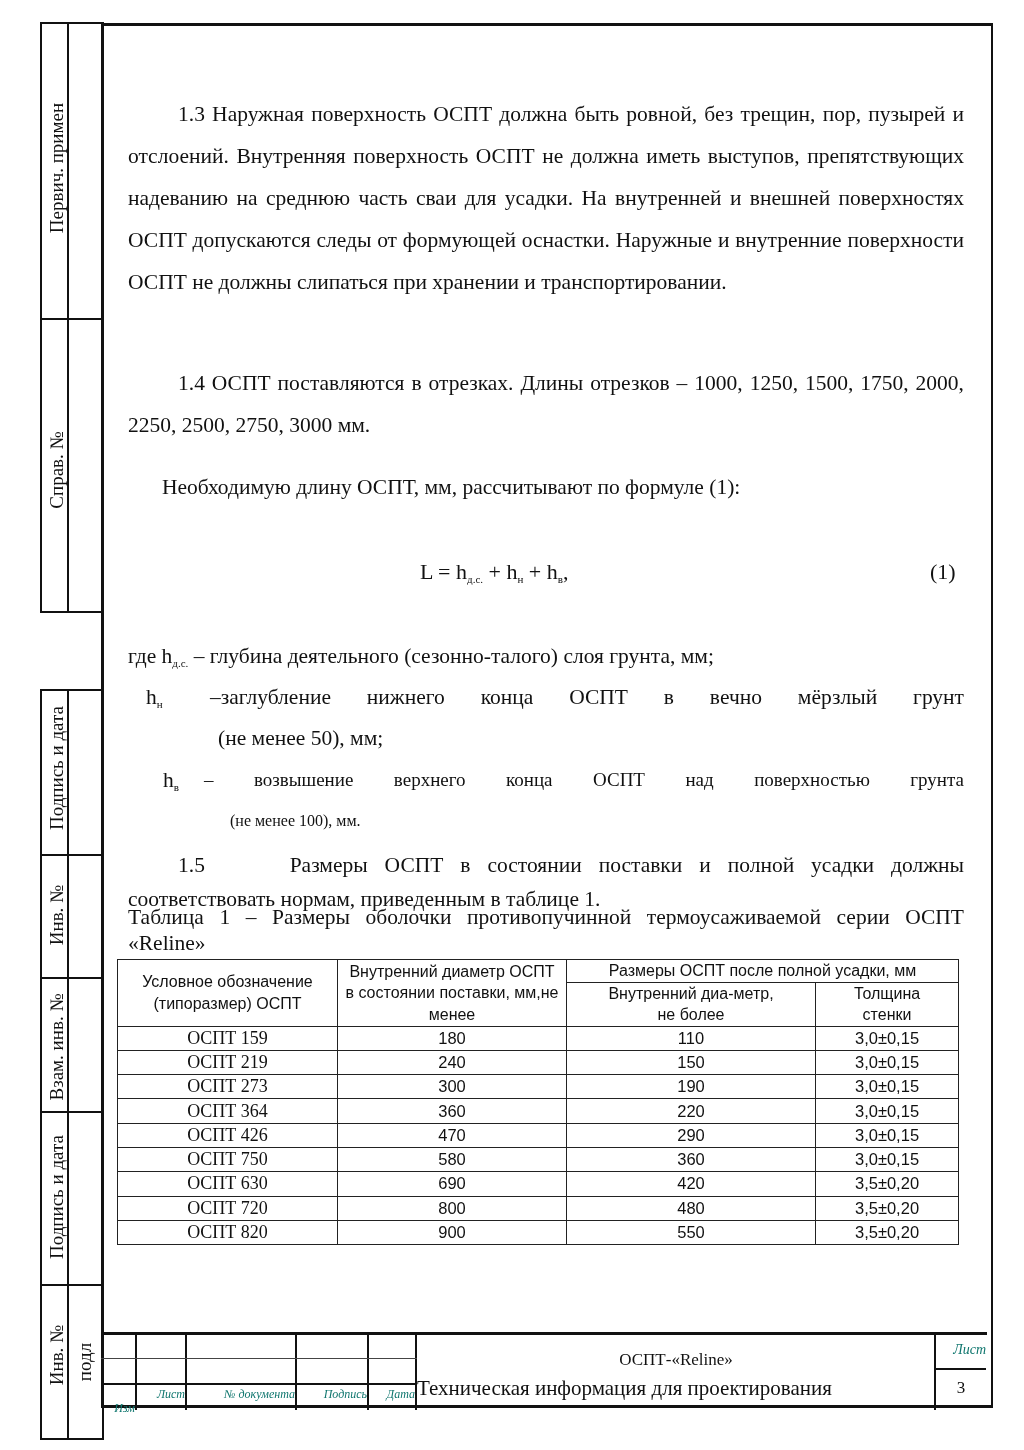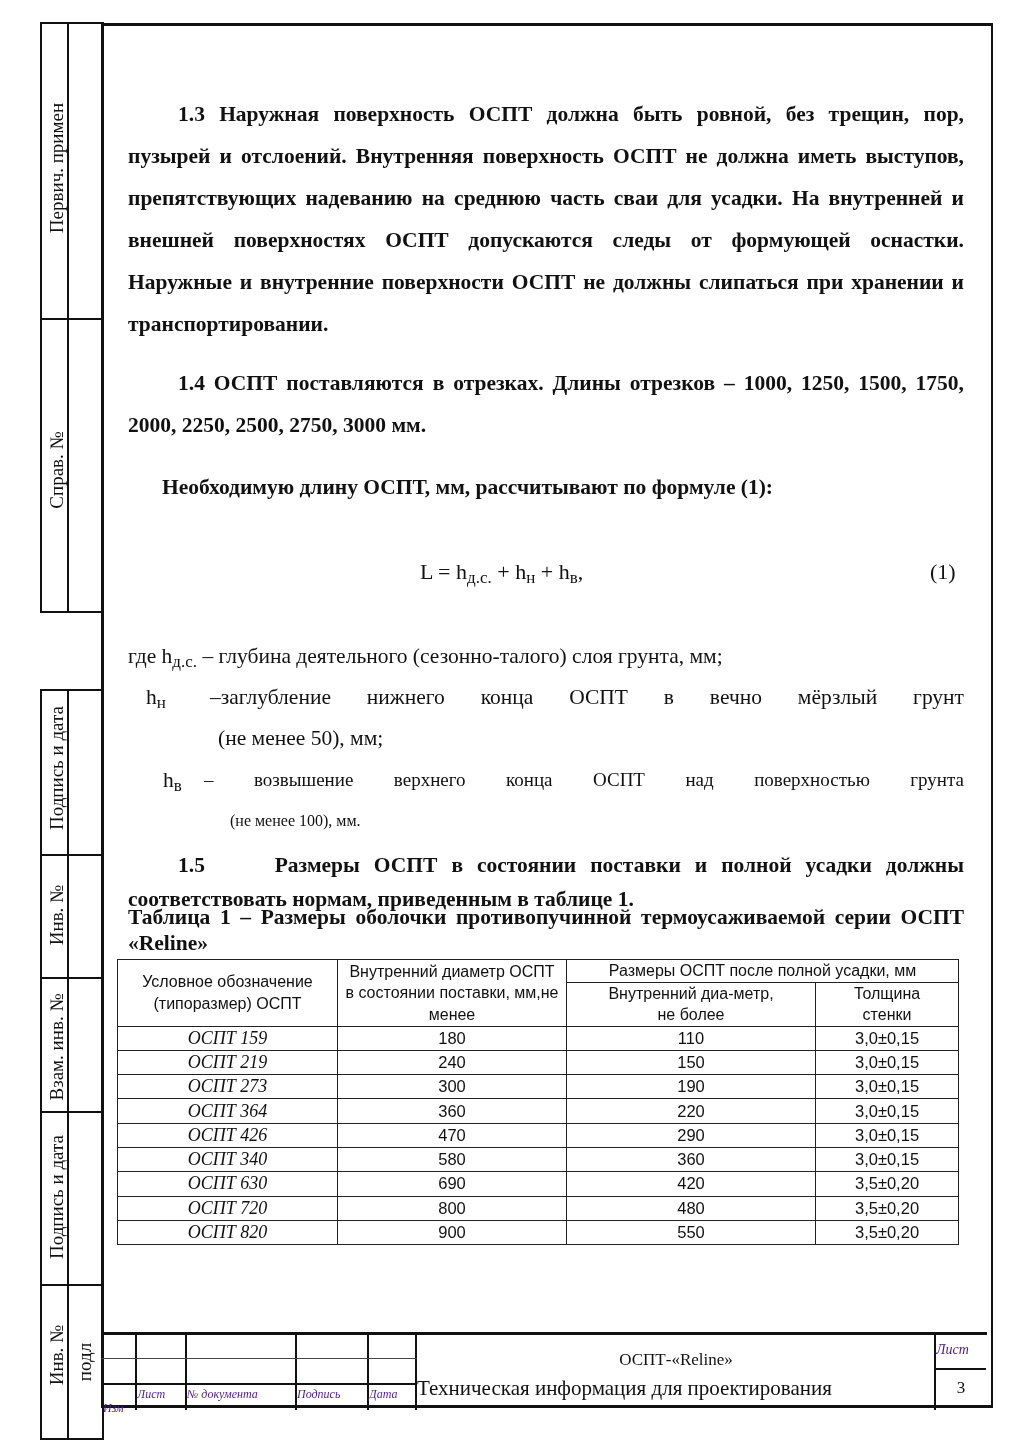--- a/index.html
+++ b/index.html
@@ -8,37 +8,37 @@
   .abs { position:absolute; }
   .line { position:absolute; background:#111; }
 
   
   .side-cell { position:absolute; border:2px solid #111; box-sizing:border-box; }
   .side-label { position:absolute; transform:rotate(-90deg); transform-origin:left top;
                 white-space:nowrap; font-size:19px; line-height:26px; text-align:center; }
 
   
   .para { position:absolute; left:128px; width:836px; font-size:21.5px; line-height:42px;
-          text-align:justify; text-align-last:left;font-weight:bold; }
+          text-align:justify; text-align-last:left; }
   .indent { text-indent:50px; }
   .just-last { text-align-last:justify; }
-  .sub { font-size:17px; vertical-align:-4px; }
+  .sub { font-size:11px; vertical-align:-4px; }
 
   
   table.spec { position:absolute; left:117px; top:959px; width:841px; border-collapse:collapse;
                table-layout:fixed; }
   table.spec td, table.spec th { border:1.3px solid #222; padding:0; text-align:center;
                font-weight:normal; }
   table.spec th { font-family:"Liberation Sans", sans-serif; font-size:16px; line-height:21.5px; }
   table.spec td { height:23.3px; font-size:17px; line-height:23px; }
   table.spec td.sans { font-family:"Liberation Sans", sans-serif; font-size:16.5px; }
-  table.spec td.serif { font-family:"Liberation Serif", serif; font-size:18px;font-style:italic; }
+  table.spec td.serif { font-family:"Liberation Serif", serif; font-size:18px; }
 
   
-  .tb-small { position:absolute; font-style:italic; font-size:12px; color:#4c1d95; text-align:left; }
+  .tb-small { position:absolute; font-style:italic; font-size:12px; color:#0f766e; text-align:right; }
 </style>
 </head>
 <body>
 
 <div class="line" style="left:101px; top:23px; width:892px; height:2.5px;"></div>
 <div class="line" style="left:990.5px; top:23px; width:2.5px; height:1385px;"></div>
 <div class="line" style="left:101px; top:23px; width:2.5px; height:1385px;"></div>
 <div class="line" style="left:101px; top:1405px; width:892px; height:2.5px;"></div>
 
 <div>
@@ -136,21 +136,21 @@
       <td class="sans">220</td>
       <td class="sans">3,0±0,15</td>
     </tr>
     <tr>
       <td class="serif">ОСПТ 426</td>
       <td class="sans">470</td>
       <td class="sans">290</td>
       <td class="sans">3,0±0,15</td>
     </tr>
     <tr>
-      <td class="serif">ОСПТ 340</td>
+      <td class="serif">ОСПТ 750</td>
       <td class="sans">580</td>
       <td class="sans">360</td>
       <td class="sans">3,0±0,15</td>
     </tr>
     <tr>
       <td class="serif">ОСПТ 630</td>
       <td class="sans">690</td>
       <td class="sans">420</td>
       <td class="sans">3,5±0,20</td>
     </tr>

